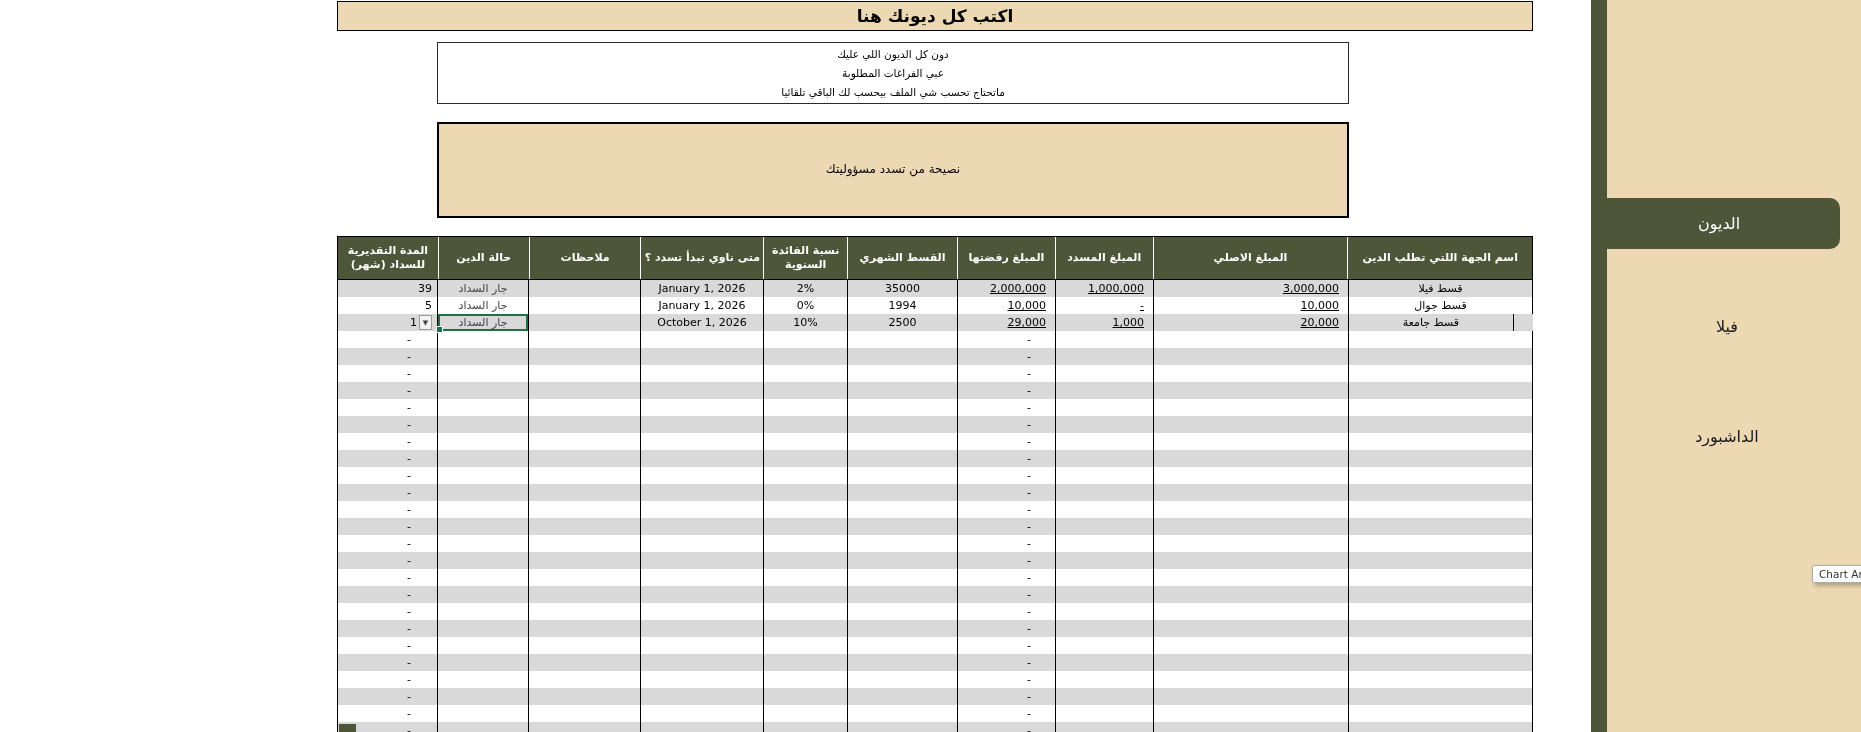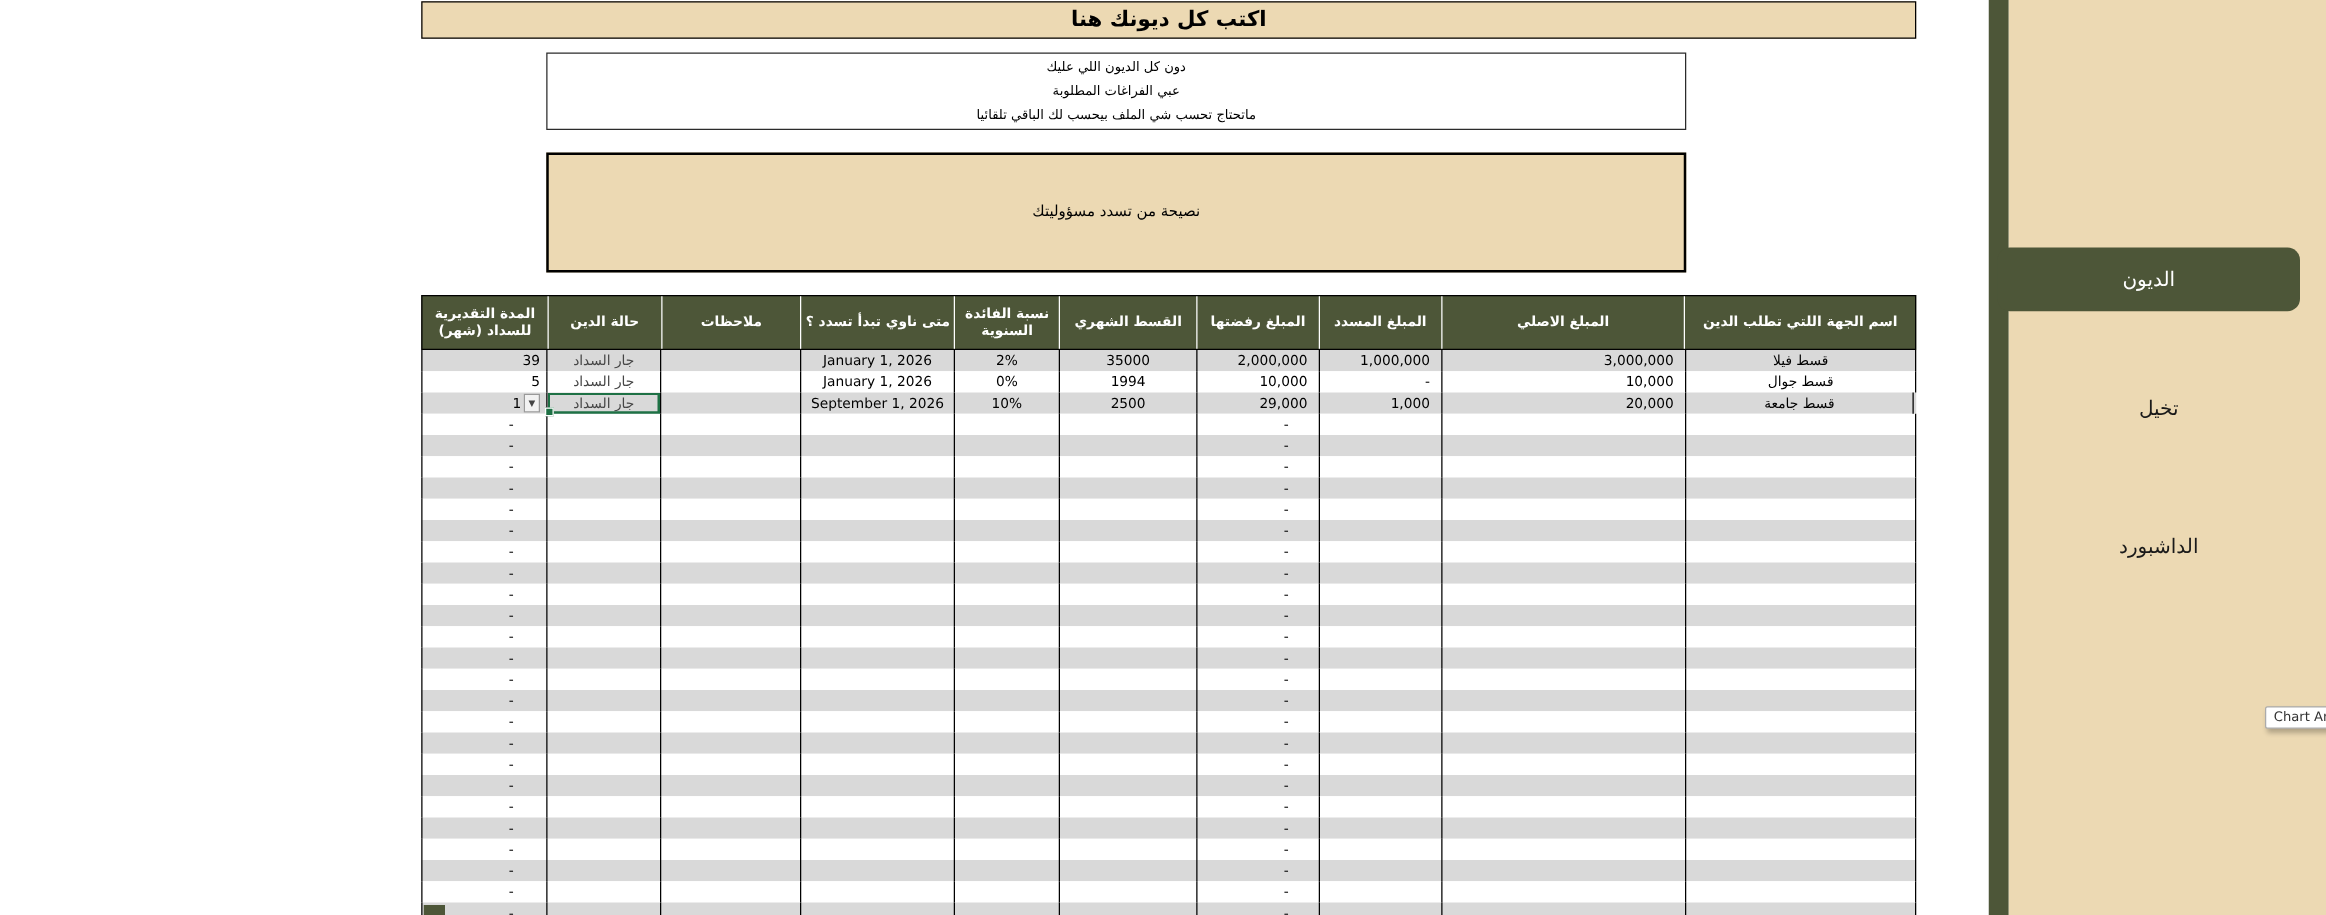--- a/index.html
+++ b/index.html
@@ -48,21 +48,21 @@
   .drow.g { background:#d9d9d9; }
   .drow.w { background:#ffffff; }
   .dcell {
     position:relative; display:flex; align-items:center;
     font-size:11px; border-left:1px solid #000; height:17px;
     white-space:nowrap; overflow:visible;
   }
   .dcell:last-child { border-right:1px solid #000; }
   .al-c { justify-content:center; }
   .al-r { justify-content:flex-end; padding-right:5px; }
-  .al-rm { justify-content:flex-end; padding-right:9px; }
+  .al-rm { justify-content:flex-end; padding-right:9px;text-decoration:underline; }
   .dash1 { justify-content:flex-end; padding-right:26px; }
   .dash7 { justify-content:flex-end; padding-right:24px; }
   .status-txt { color:#454545; }
   .sel {
     box-shadow: inset 0 0 0 2px #1e7145;
     z-index:2;
   }
   .sel::after {
     content:""; position:absolute; left:-2px; bottom:-2px;
     width:5px; height:5px; background:#1e7145; border:1px solid #fff;
@@ -197,38 +197,38 @@
           <span>1</span>
           <span class="ddbtn">▼</span>
         </div>
         <div class="dcell al-c sel status-txt" style="width: 91px;">
           <span>جار السداد</span>
         </div>
         <div class="dcell al-c" style="width: 112px;">
           <span></span>
         </div>
         <div class="dcell al-c" style="width: 123px;">
-          <span>September 1, 2026</span>
+          <span>October 1, 2026</span>
         </div>
         <div class="dcell al-c" style="width: 84px;">
           <span>10%</span>
         </div>
         <div class="dcell al-c" style="width: 110px;">
           <span>2500</span>
         </div>
         <div class="dcell al-rm" style="width: 98px;">
           <span>29,000</span>
         </div>
         <div class="dcell al-rm" style="width: 98px;">
           <span>1,000</span>
         </div>
         <div class="dcell al-rm" style="width: 195px;">
           <span>20,000</span>
         </div>
-        <div class="dcell al-c" style="width: 183px;">
+        <div class="dcell al-c" style="width: 166px;">
           <span>قسط جامعة</span>
         </div>
       </div>
       <div class="drow w">
         <div class="dcell dash1" style="width: 100px;">
           <span>-</span>
         </div>
         <div class="dcell al-c" style="width: 91px;">
           <span></span>
         </div>
@@ -995,21 +995,21 @@
       </div>
     </div>
 </div>
 
 <div class="strip"></div>
 <div class="panel"></div>
 <div class="tab-active">
   <span>الديون</span>
 </div>
 <div class="tab-label tab-plan">
-  <span>تخيل</span>
+  <span>فيلا</span>
 </div>
 <div class="tab-label tab-dash">
   <span>الداشبورد</span>
 </div>
 
 <div class="tooltip">
   <span>Chart Ar</span>
 </div>
 
 <div class="corner-mark"></div>

